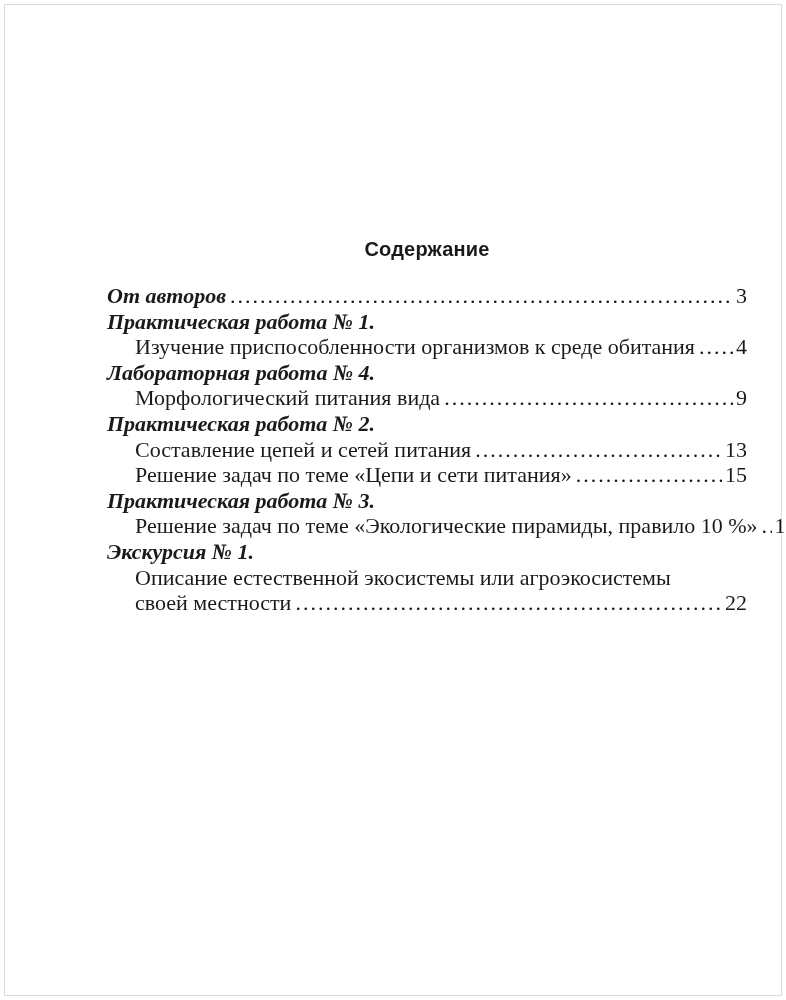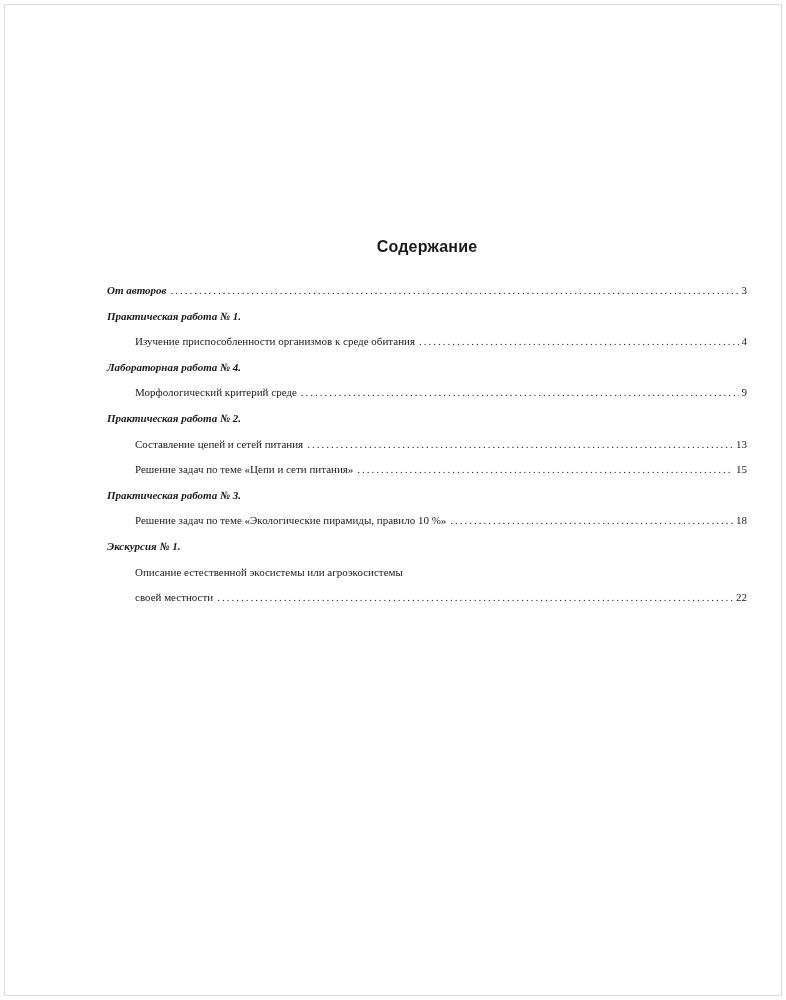--- a/index.html
+++ b/index.html
@@ -21,27 +21,27 @@
   }
   .content {
     position: absolute;
     left: 107px;
     top: 238px;
     width: 640px;
   }
   .toc-title {
     font-family: "Liberation Sans", "DejaVu Sans", sans-serif;
     font-weight: bold;
-    font-size: 16px;
+    font-size: 20px;
     text-align: center;
     margin: 0 0 22px 0;
     letter-spacing: 0.2px;
   }
   .toc {
-    font-size: 11px;
+    font-size: 22px;
   }
   .line {
     display: flex;
     align-items: baseline;
     line-height: 25.6px;
     white-space: nowrap;
   }
   .line.sub {
     padding-left: 28px;
     align-items: flex-end;
@@ -93,21 +93,21 @@
         <span class="dots"></span>
         <span class="pagenum">4</span>
       </div>
     </div>
 
     <div class="entry">
       <div class="line">
         <span class="heading">Лабораторная работа № 4.</span>
       </div>
       <div class="line sub">
-        <span class="text">Морфологический критерий среде</span>
+        <span class="text">Морфологический питания вида</span>
         <span class="dots"></span>
         <span class="pagenum">9</span>
       </div>
     </div>
 
     <div class="entry">
       <div class="line">
         <span class="heading">Практическая работа № 2.</span>
       </div>
       <div class="line sub">

